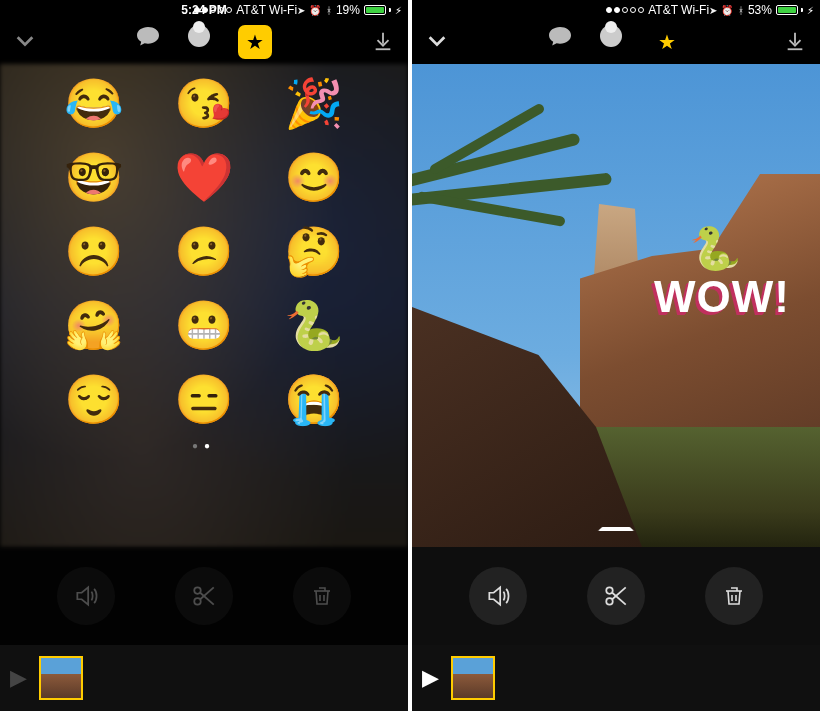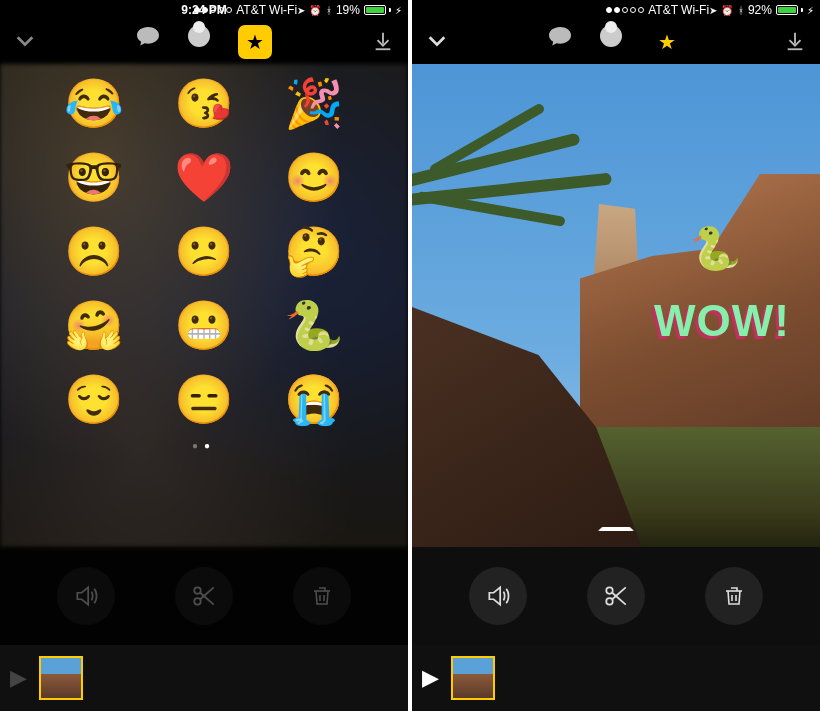--- a/index.html
+++ b/index.html
@@ -165,23 +165,23 @@
   }
   .right .tree {
     position:absolute; left:-20px; top:50px; width:260px; height:160px;
     pointer-events:none;
   }
   .branch {
     position:absolute; background:#3c5a2a; border-radius:40px;
   }
   .right .snake { position:absolute; right:78px; top:160px; font-size:42px; z-index:5; }
   .right .wow {
-    position:absolute; right:30px; top:232px; z-index:5;
+    position:absolute; right:30px; top:208px; z-index:5;
     font-weight: 800; font-size: 44px; letter-spacing:1px;
-    color:#86efac;
+    color:#ffffff;
     text-shadow: -3px 3px 0 #c0305e, -2px 2px 0 #c0305e;
   }
   .right .handle {
     position:absolute; bottom:8px; left:50%; transform:translateX(-50%);
     width:36px; height:12px; z-index:6;
   }
   .right .handle::before {
     content:""; position:absolute; inset:0;
     border-bottom:4px solid #fff; border-left:4px solid transparent; border-right:4px solid transparent;
     height:0; width:28px; border-radius:2px;
@@ -197,21 +197,21 @@
     <div class="status-left">
       <div class="sig-dots">
         <span class="fill"></span>
           <span class="fill"></span>
           <span></span>
           <span></span>
           <span></span>
       </div>
       <span>AT&amp;T Wi-Fi</span>
     </div>
-    <div class="status-time">9:24 PM</div>
+    <div class="status-time">5:24 PM</div>
     <div class="status-right">
       <span class="mini-icon">➤</span>
       <span class="mini-icon">⏰</span>
       <span class="mini-icon">ᚼ</span>
       <span>19%</span>
       <div class="battery">
         <div class="batt-body">
             <div class="batt-fill" style="width:91%"></div>
           </div>
         <div class="batt-nub"></div>
@@ -315,21 +315,21 @@
           <span></span>
           <span></span>
           <span></span>
       </div>
       <span>AT&amp;T Wi-Fi</span>
     </div>
     <div class="status-right">
       <span class="mini-icon">➤</span>
       <span class="mini-icon">⏰</span>
       <span class="mini-icon">ᚼ</span>
-      <span>92%</span>
+      <span>53%</span>
       <div class="battery">
         <div class="batt-body">
             <div class="batt-fill" style="width:92%"></div>
           </div>
         <div class="batt-nub"></div>
       </div>
       <span class="charge">⚡︎</span>
     </div>
   </div>
 

